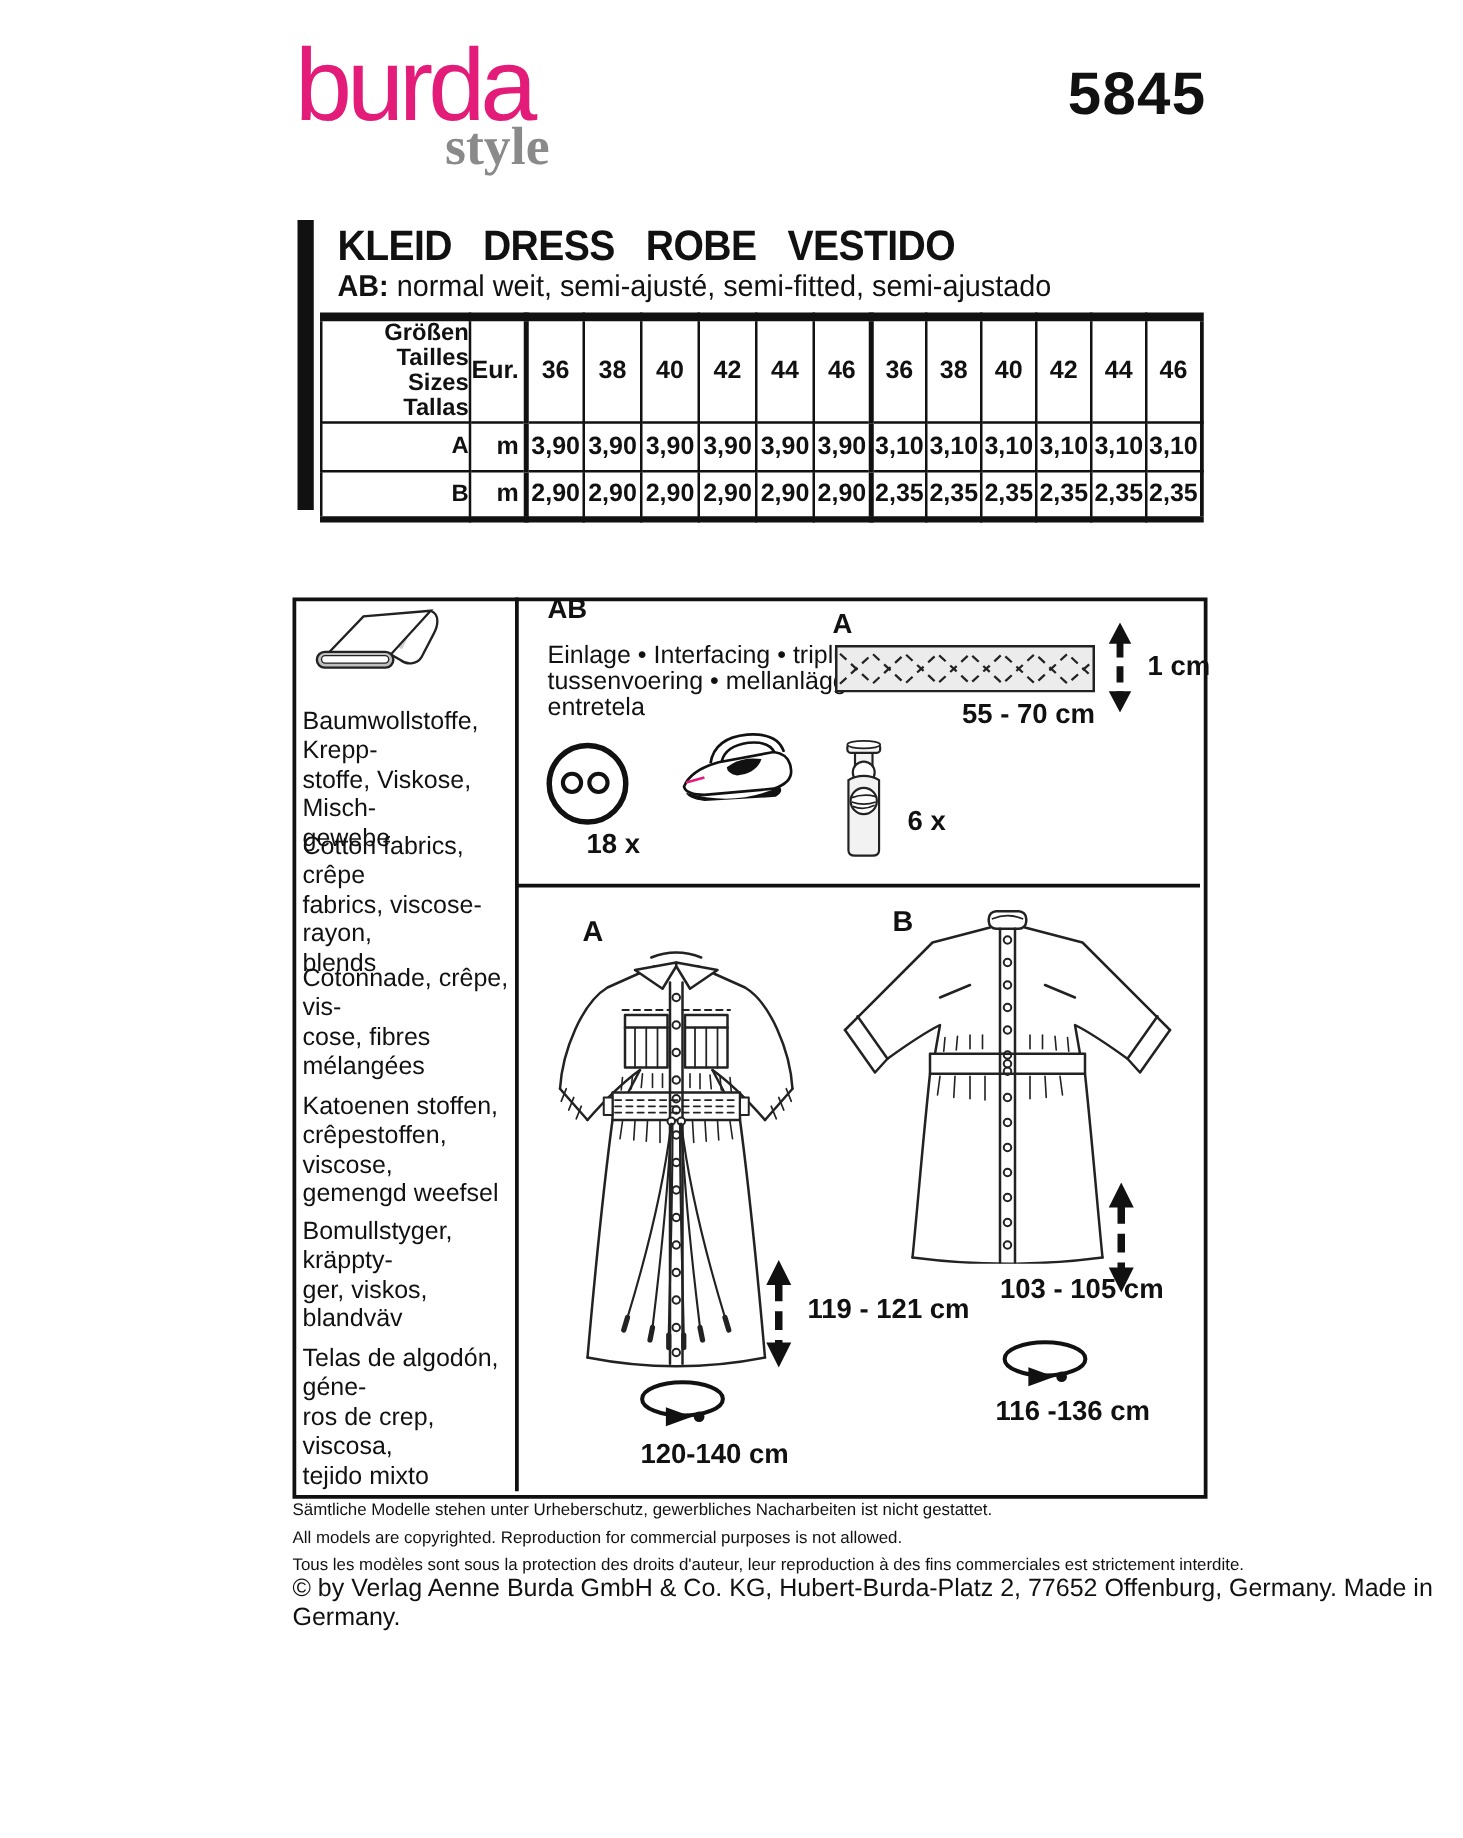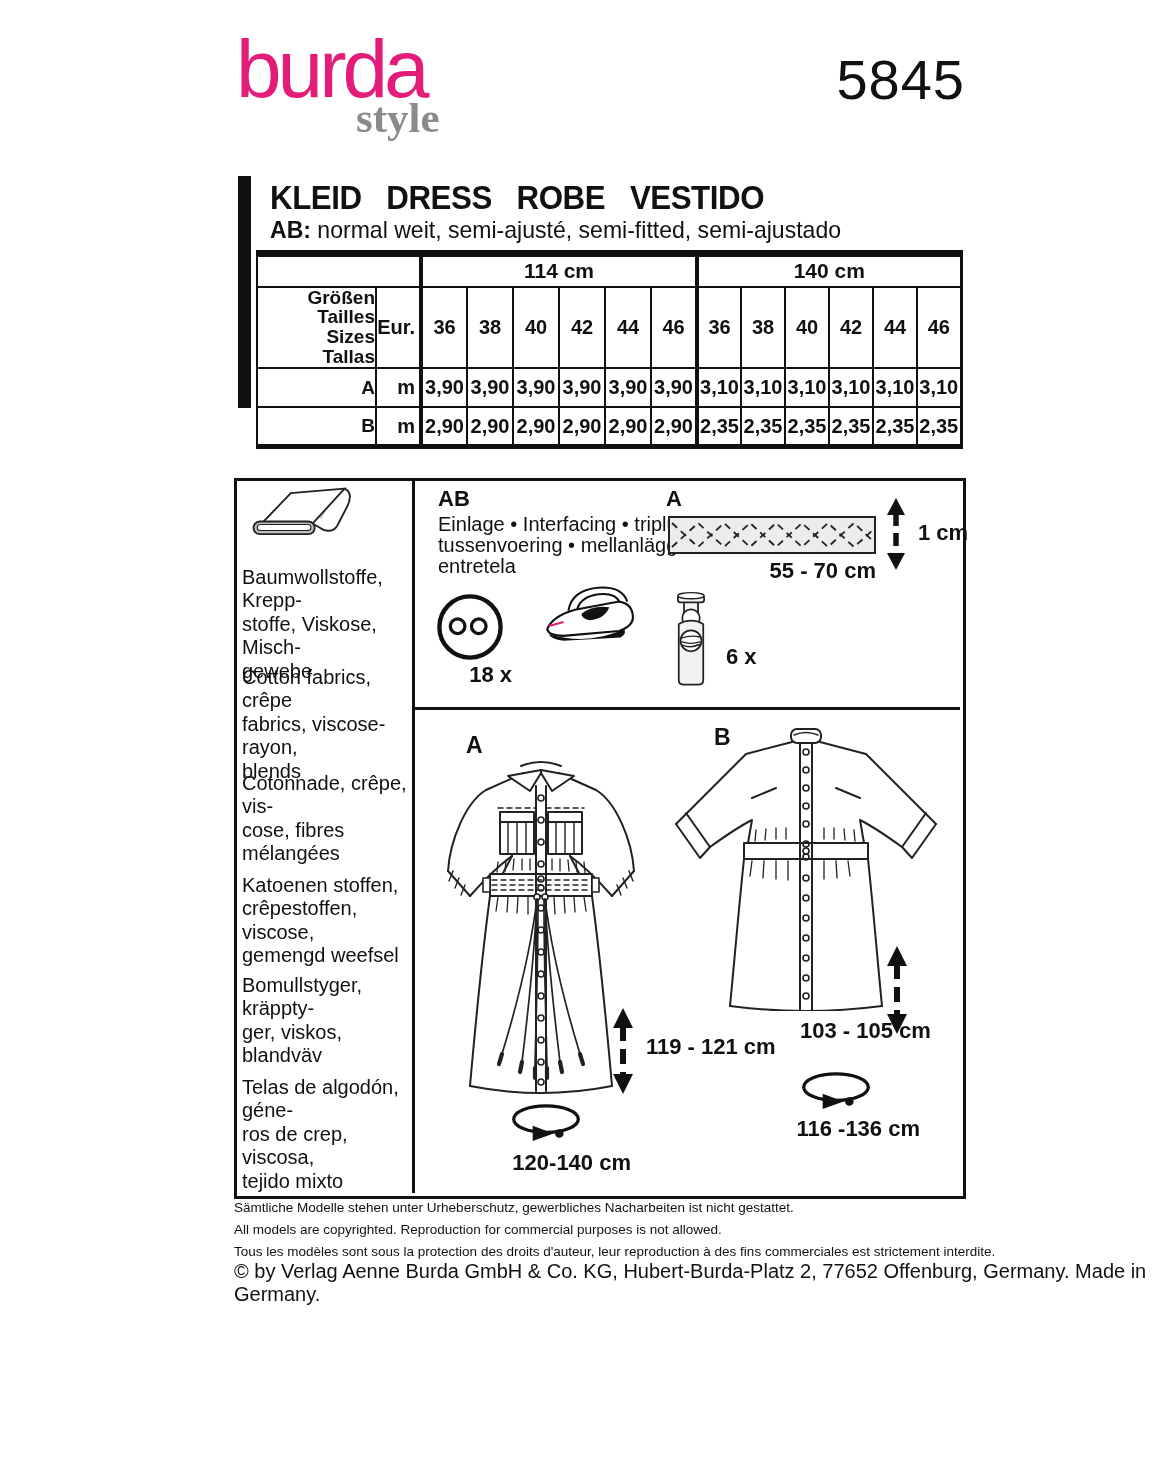--- a/index.html
+++ b/index.html
@@ -4,21 +4,21 @@
 <style>
   html,body{margin:0;padding:0;background:#fff}
   .page{position:relative;width:1170px;height:1470px;background:#fff;
         font-family:"Liberation Sans",sans-serif;color:#111;overflow:hidden}
   .abs{position:absolute}
   .b{font-weight:bold}
   .prewrap{white-space:pre-line}
   
   .logo-main{font-weight:normal;font-size:82px;letter-spacing:-4px;line-height:1}
   .logo-sub{font-family:"Liberation Serif",serif;font-weight:bold;font-size:43px;line-height:1}
-  .pattern-no{font-weight:normal;font-size:56px;letter-spacing:1px;line-height:1}
+  .pattern-no{font-weight:bold;font-size:48px;letter-spacing:1px;line-height:1}
   
   .black-bar{background:#111}
   .title-h{font-weight:bold;font-size:34px;word-spacing:18px;letter-spacing:-0.5px;
            transform:scaleX(.92);transform-origin:left top;white-space:nowrap}
   .title-sub{font-size:24px;transform:scaleX(.96);transform-origin:left top;white-space:nowrap}
   
   table.sizes{border-collapse:collapse;table-layout:fixed;
               border:2px solid #111;border-top:7px solid #111;border-bottom:5px solid #111;border-right:3px solid #111}
   table.sizes td{border:2px solid #111;font-weight:bold;font-size:20px;text-align:center;padding:0;line-height:1.05}
   table.sizes td.gl{border-left:4px solid #111}
@@ -65,25 +65,20 @@
           <col style="width:46px">
           <col style="width:46px">
           <col style="width:44px">
           <col style="width:44px">
           <col style="width:44px">
           <col style="width:44px">
           <col style="width:44px">
           <col style="width:44px">
         </colgroup>
         <tbody>
-          <tr style="height:33px">
-    <td colspan="2" class="lbl"></td>
-    <td colspan="6" class="ghead gl">114 cm</td>
-    <td colspan="6" class="ghead gl">140 cm</td>
-          </tr>
           <tr style="height:46px">
     <td class="lbl">
               <div>Größen Tailles</div>
               <div>Sizes Tallas</div>
             </td>
     <td class="eur">Eur.</td>
             <td class="gl">36</td>
             <td class="">38</td>
             <td class="">40</td>
             <td class="">42</td>
@@ -153,21 +148,21 @@
 crêpestoffen, viscose,
 gemengd weefsel</div>
   <div class="abs mat prewrap" style="left:242px;top:772px">Cotonnade, crêpe, vis-
 cose, fibres mélangées</div>
   <div class="abs mat prewrap" style="left:242px;top:974px">Bomullstyger, kräppty-
 ger, viskos, blandväv</div>
   <div class="abs mat prewrap" style="left:242px;top:1076px">Telas de algodón, géne-
 ros de crep, viscosa,
 tejido mixto</div>
 
-  <div class="abs lbl22" style="left:438px;top:486px">AB</div>
+  <div class="abs lbl22" style="left:438px;top:474px">AB</div>
   <div class="abs notion-txt prewrap" style="left:438px;top:514px;width:280px">Einlage • Interfacing • triplure •
 tussenvoering • mellanlägg •
 entretela</div>
 
   <div class="abs lbl22" style="left:666px;top:486px">A</div>
   <svg class="abs" style="left:668px;top:516px" width="208" height="38" viewBox="0 0 208 38">
     <rect x="1" y="1" width="206" height="36" fill="#ececec" stroke="#222" stroke-width="2"></rect>
     <polyline points="4,31 30,7 56,31 82,7 108,31 134,7 160,31 186,7 205,25" fill="none" stroke="#222" stroke-width="1.8" stroke-dasharray="7 5"></polyline>
     <polyline points="4,7 30,31 56,7 82,31 108,7 134,31 160,7 186,31 205,14" fill="none" stroke="#222" stroke-width="1.8" stroke-dasharray="7 5"></polyline>
   </svg>

